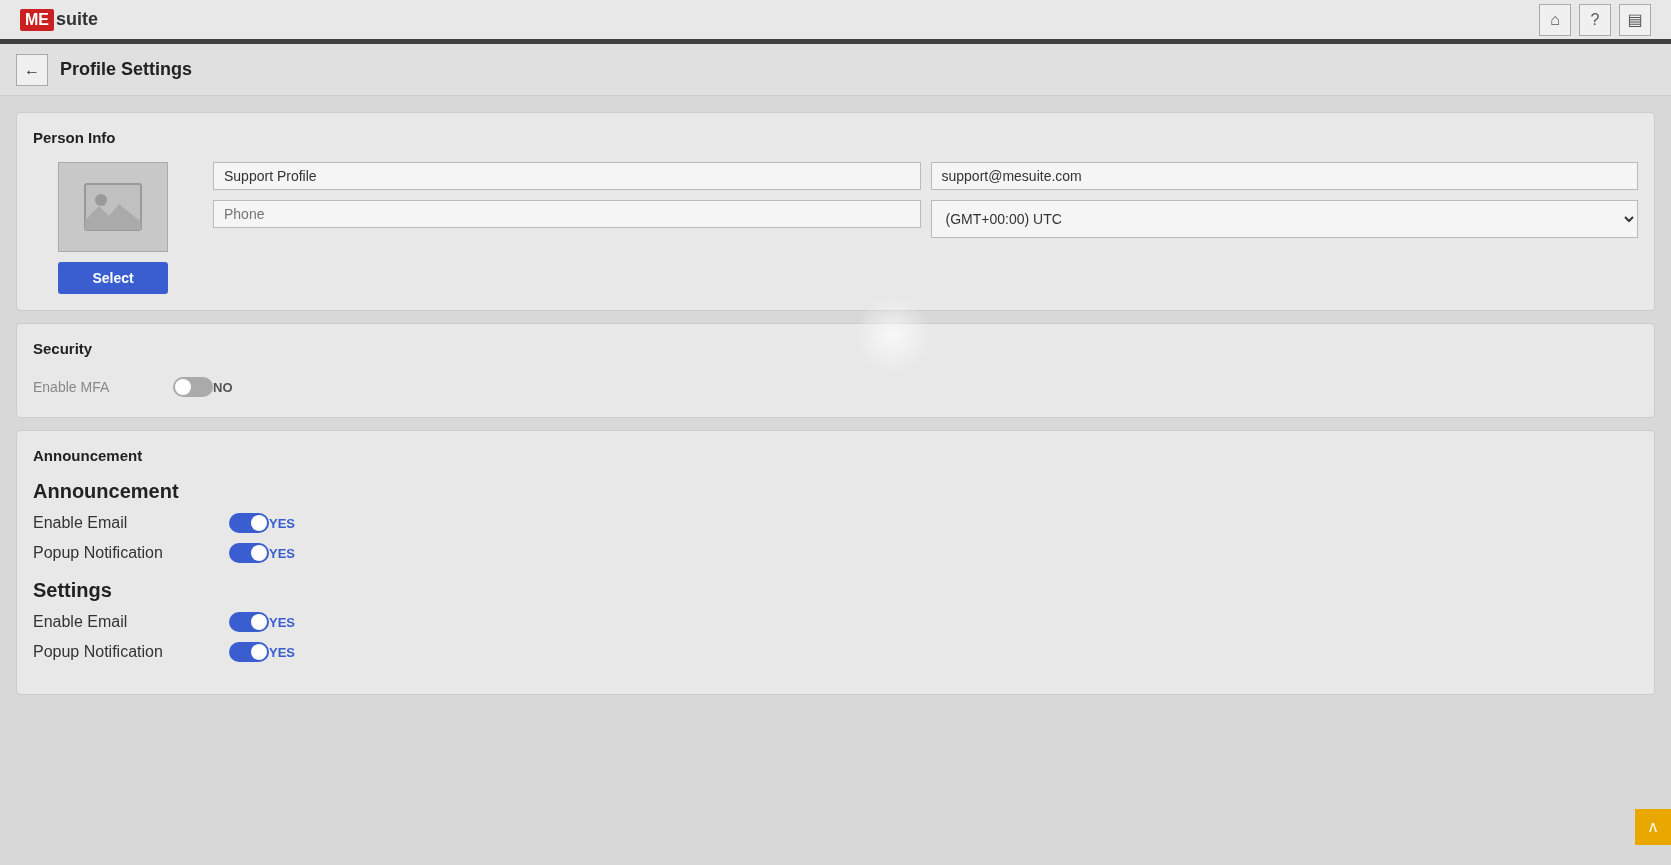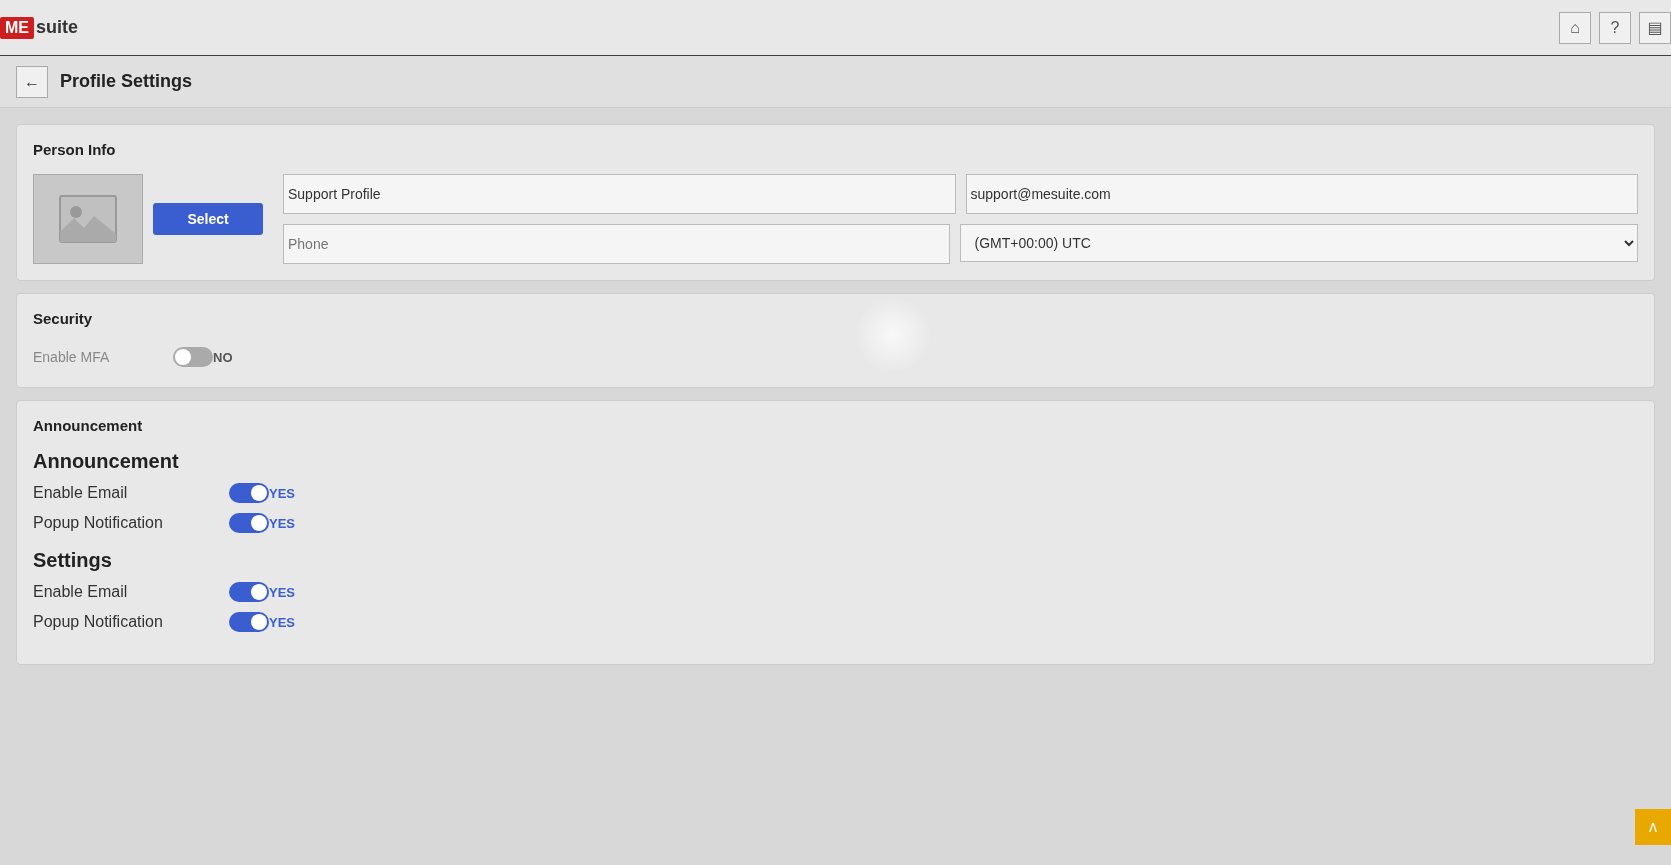--- a/index.html
+++ b/index.html
@@ -7,26 +7,26 @@
       font-family: Arial, sans-serif;
       background: #d8d8d8;
       min-height: 865px;
       font-size: 14px;
       color: #333;
     }
 
     
     .topbar {
       background: #e8e8e8;
-      border-bottom: 1px solid #404040;
-      height: 56px;
+      border-bottom: 5px solid #404040;
+      height: 44px;
       display: flex;
       align-items: center;
       justify-content: space-between;
-      padding: 0 0;
+      padding: 0 20px;
     }
     .topbar-logo {
       display: flex;
       align-items: center;
       gap: 0;
       font-size: 18px;
       font-weight: bold;
       color: #333;
     }
     .logo-me {
@@ -103,21 +103,21 @@
     }
 
     
     .person-info-body {
       display: flex;
       align-items: flex-start;
       gap: 20px;
     }
     .avatar-area {
       display: flex;
-      flex-direction: row;
+      flex-direction: column;
       align-items: center;
       gap: 10px;
       min-width: 160px;
     }
     .avatar-placeholder {
       width: 110px;
       height: 90px;
       background: #c8c8c8;
       border: 1px solid #aaa;
       display: flex;
@@ -145,24 +145,24 @@
       display: flex;
       flex-direction: column;
       gap: 10px;
     }
     .form-row {
       display: flex;
       gap: 10px;
     }
     .form-input {
       flex: 1;
-      height: 40px;
+      height: 28px;
       border: 1px solid #bbb;
       background: #f5f5f5;
-      padding: 0 4px;
+      padding: 0 10px;
       font-size: 14px;
       color: #333;
       outline: none;
     }
     .form-select {
       flex: 1;
       height: 38px;
       border: 1px solid #bbb;
       background: #f5f5f5;
       padding: 0 10px;

